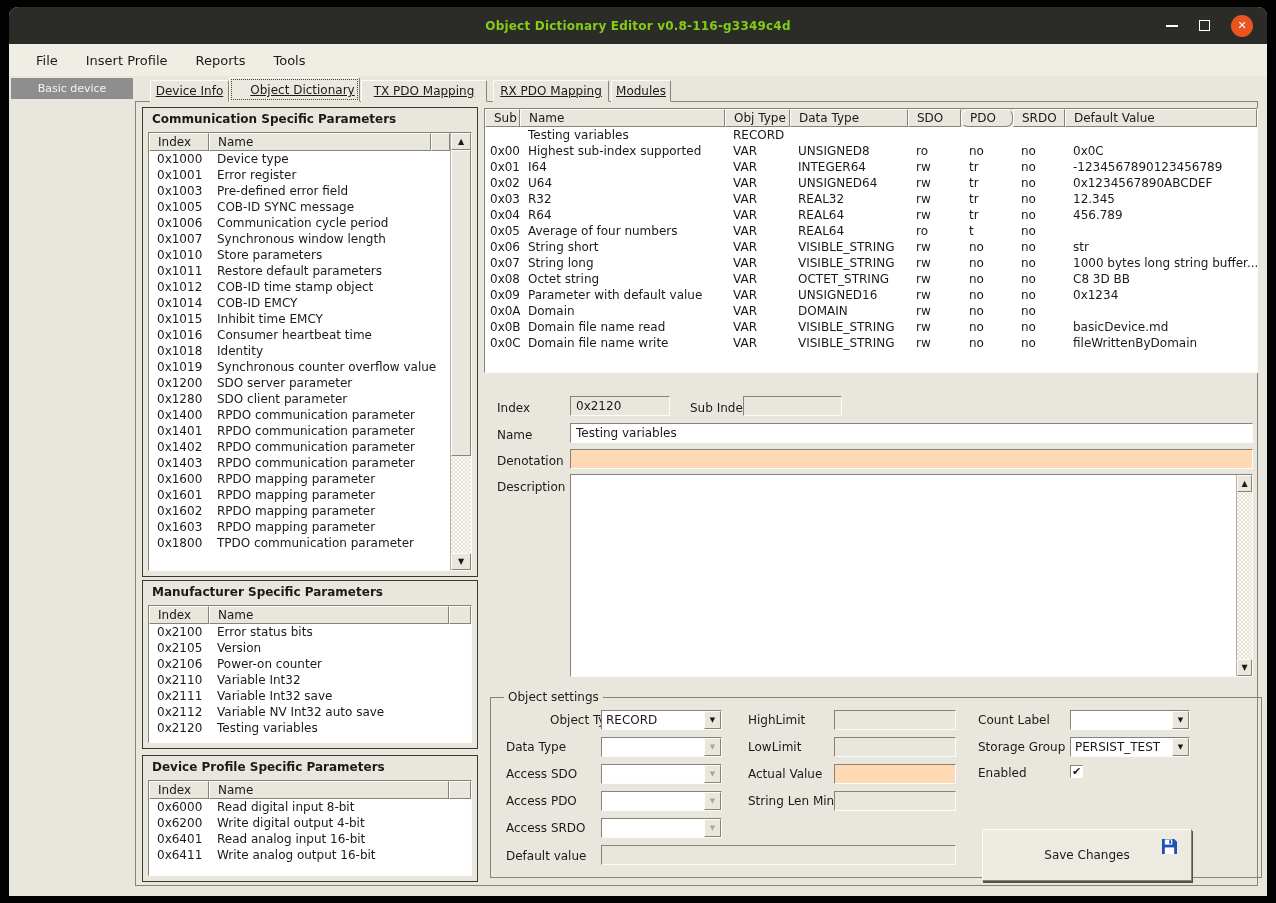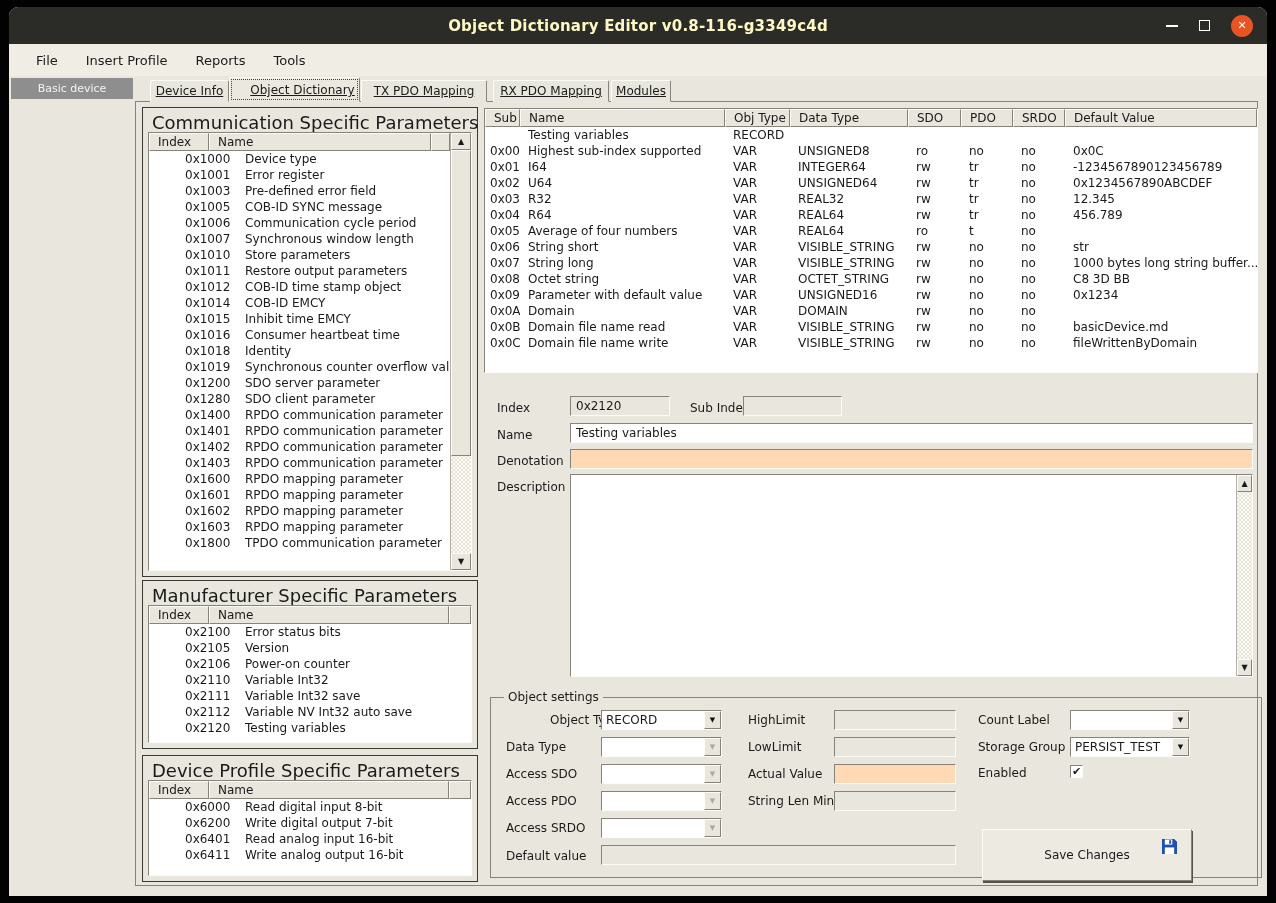--- a/index.html
+++ b/index.html
@@ -4,21 +4,21 @@
 <style>
   * { margin:0; padding:0; box-sizing:border-box; }
   html,body { width:1276px; height:903px; background:#020202; font-family:"DejaVu Sans", sans-serif; color:#1a1a1a; overflow:hidden; }
 
   .window { position:absolute; left:9px; top:7px; width:1258px; height:889px;
             background:#E9E6DD; border-radius:9px 9px 0 0; overflow:hidden; }
 
   
   .titlebar { position:absolute; left:0; top:0; right:0; height:37px; background:#2B2B28;
               display:flex; align-items:center; justify-content:center; }
-  .title { color:#fef9c3; font-weight:bold; font-size:15px; letter-spacing:.2px; }
+  .title { color:#84cc16; font-weight:bold; font-size:12px; letter-spacing:.2px; }
   .winbtns { position:absolute; right:14px; top:0; height:37px; display:flex; align-items:center; gap:21px; }
   .min-glyph { width:12px; height:2px; background:#FFFFFF; }
   .max-glyph { width:11px; height:11px; border:1.5px solid #FFFFFF; background:transparent; }
   .close-btn { width:22px; height:22px; border-radius:50%; background:#E95420; display:flex;
                align-items:center; justify-content:center; color:#FFFFFF; font-size:11px; line-height:11px; }
 
   
   .menubar { position:absolute; left:0; top:37px; right:0; height:32px; background:#F0EDE4;
              display:flex; align-items:center; padding-left:13px; }
   .menu-item { font-size:13px; padding:5px 14px; }
@@ -33,31 +33,31 @@
   .tab { position:absolute; height:22px; top:73px; background:#E9E6DD; font-size:12px;
          text-align:center; line-height:21px; border:1px solid;
          border-color:#FDFDF8 #87837A #E9E6DD #FDFDF8; border-radius:2px 2px 0 0; z-index:3;text-decoration:underline; }
   .tab.active { top:70px; height:25px; line-height:24px; background:#EBE8DF; z-index:5;
                 outline:1px dotted #444; outline-offset:-3px;padding-left:16px; }
   .panel { position:absolute; left:126px; top:94px; width:1123px; height:785px;
            border:1px solid #87837A; background:#E9E6DD; z-index:1; }
 
   
   .pframe { position:absolute; left:133px; width:336px; border:1px solid #3A3832; background:#E9E6DD; z-index:4; }
-  .ftitle { font-size:18px; padding:4px 0 3px 9px; white-space:nowrap; }
+  .ftitle { font-size:12px; padding:4px 0 3px 9px; white-space:nowrap;font-weight:bold; }
   .ltable { position:absolute; left:5px; right:5px; top:24px; bottom:5px; background:#FFFFFF;
             border:1px solid; border-color:#87837A #FDFDF8 #FDFDF8 #87837A; overflow:hidden; }
   .linner { position:absolute; left:0; top:0; bottom:0; right:0; }
   .linner.with-scroll { right:21px; }
   .thead { display:flex; height:18px; background:#E9E6DD; }
   .hcell { font-size:12px; padding:1px 0 0 8px; white-space:nowrap; overflow:hidden;
            border:1px solid; border-color:#FDFDF8 #87837A #87837A #FDFDF8; }
   .trow { display:flex; height:16px; }
   .tcell { font-size:12px; line-height:16px; padding-left:8px; white-space:nowrap; overflow:hidden; }
-  .ltable .tc-index { width:60px;margin-left:28px; }
+  .ltable .tc-index { width:60px; }
   .ltable .tc-name  { flex:1; }
   .ltable .h-spare  { flex:1; }
   .ltable .h-index  { width:60px; }
   .ltable .h-name   { width:222px; }
   .ltable2 .h-name  { width:240px; }
 
   
   .vscroll { position:absolute; top:0; bottom:0; width:21px; border-left:1px solid #B4B0A6;
              background-color:#FBFAF6;
              background-image:
@@ -73,21 +73,21 @@
             border:1px solid; border-color:#FDFDF8 #87837A #87837A #FDFDF8; }
 
   
   .odtable { position:absolute; left:475px; top:101px; width:774px; height:265px; background:#FFFFFF;
              border:1px solid; border-color:#87837A #FDFDF8 #FDFDF8 #87837A; overflow:hidden; z-index:4; }
   .odtable .h-sub { width:35px; } .odtable .tc-sub { width:35px; padding-left:5px; }
   .odtable .h-name { width:205px; } .odtable .tc-name { width:205px; }
   .odtable .h-obj_type { width:65px; } .odtable .tc-obj_type { width:65px; }
   .odtable .h-data_type { width:118px; } .odtable .tc-data_type { width:118px; }
   .odtable .h-sdo { width:53px; } .odtable .tc-sdo { width:53px; }
-  .odtable .h-pdo { width:52px; } .odtable .tc-pdo { width:52px; }
+  .odtable .h-pdo { width:52px;border-radius:7px; } .odtable .tc-pdo { width:52px; }
   .odtable .h-srdo { width:52px; } .odtable .tc-srdo { width:52px; }
   .odtable .h-default_value { flex:1; } .odtable .tc-default_value { flex:1; }
 
   
   .flabel { position:absolute; font-size:12px; white-space:nowrap; z-index:4; }
   .entry { position:absolute; height:20px; background:#FFFFFF; font-size:12px; padding:2px 0 0 5px;
            border:1px solid; border-color:#87837A #FDFDF8 #FDFDF8 #87837A;
            white-space:nowrap; overflow:hidden; z-index:4; }
   .entry.disabled { background:#E9E6DD; }
   .entry.peach { background:#FFD9B3; }
@@ -189,21 +189,21 @@
             <div class="trow">
               <div class="tcell tc-index">0x1007</div>
               <div class="tcell tc-name">Synchronous window length</div>
             </div>
             <div class="trow">
               <div class="tcell tc-index">0x1010</div>
               <div class="tcell tc-name">Store parameters</div>
             </div>
             <div class="trow">
               <div class="tcell tc-index">0x1011</div>
-              <div class="tcell tc-name">Restore output parameters</div>
+              <div class="tcell tc-name">Restore default parameters</div>
             </div>
             <div class="trow">
               <div class="tcell tc-index">0x1012</div>
               <div class="tcell tc-name">COB-ID time stamp object</div>
             </div>
             <div class="trow">
               <div class="tcell tc-index">0x1014</div>
               <div class="tcell tc-name">COB-ID EMCY</div>
             </div>
             <div class="trow">
@@ -328,21 +328,21 @@
           <div class="hcell h-name">Name</div>
           <div class="hcell h-spare"></div>
         </div>
         <div>
             <div class="trow">
               <div class="tcell tc-index">0x6000</div>
               <div class="tcell tc-name">Read digital input 8-bit</div>
             </div>
             <div class="trow">
               <div class="tcell tc-index">0x6200</div>
-              <div class="tcell tc-name">Write digital output 7-bit</div>
+              <div class="tcell tc-name">Write digital output 4-bit</div>
             </div>
             <div class="trow">
               <div class="tcell tc-index">0x6401</div>
               <div class="tcell tc-name">Read analog input 16-bit</div>
             </div>
             <div class="trow">
               <div class="tcell tc-index">0x6411</div>
               <div class="tcell tc-name">Write analog output 16-bit</div>
             </div>
           </div>

